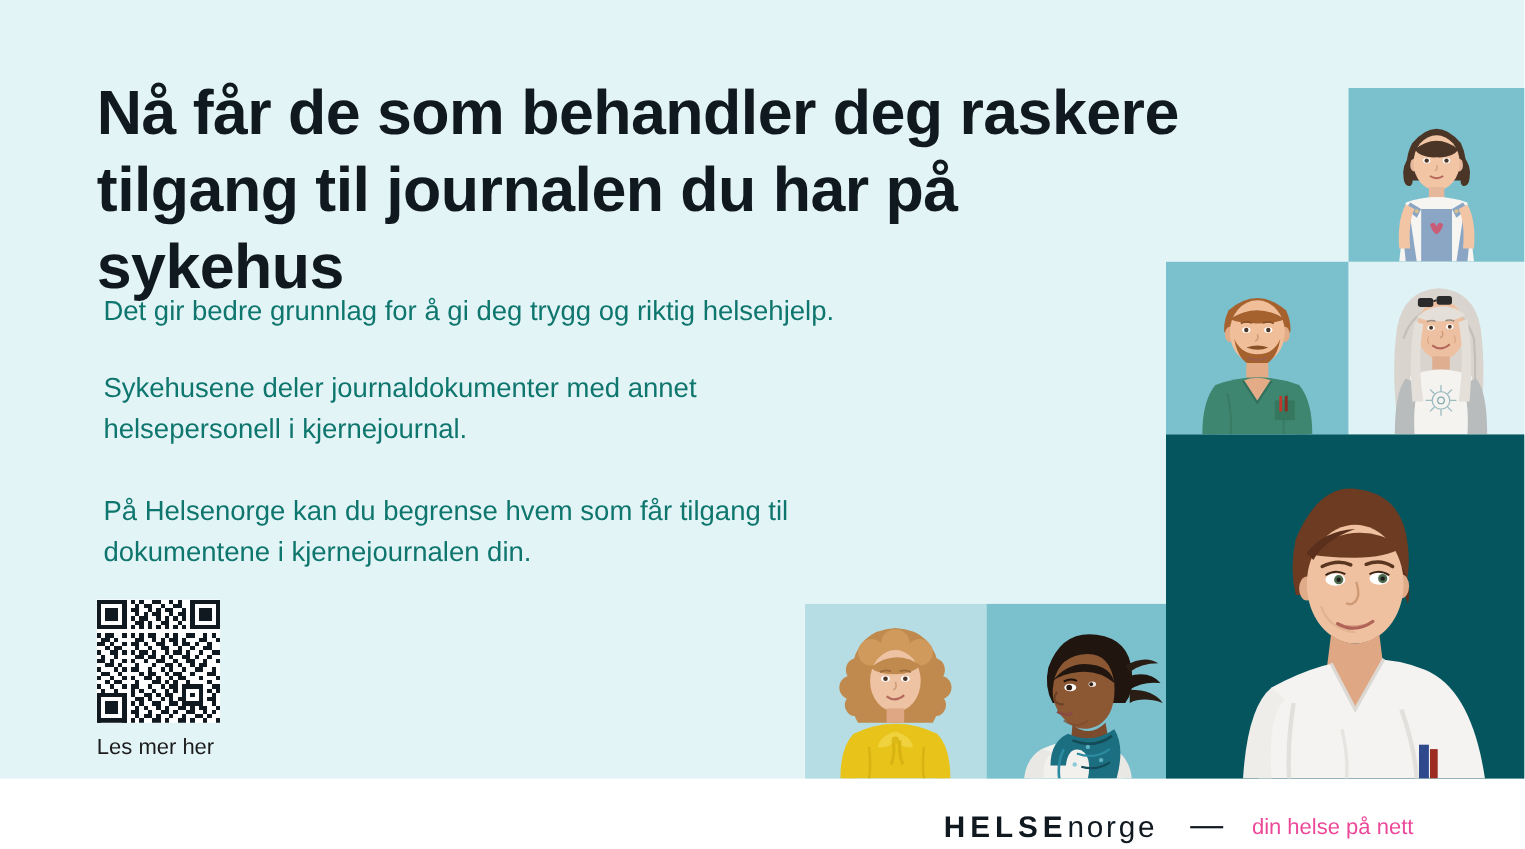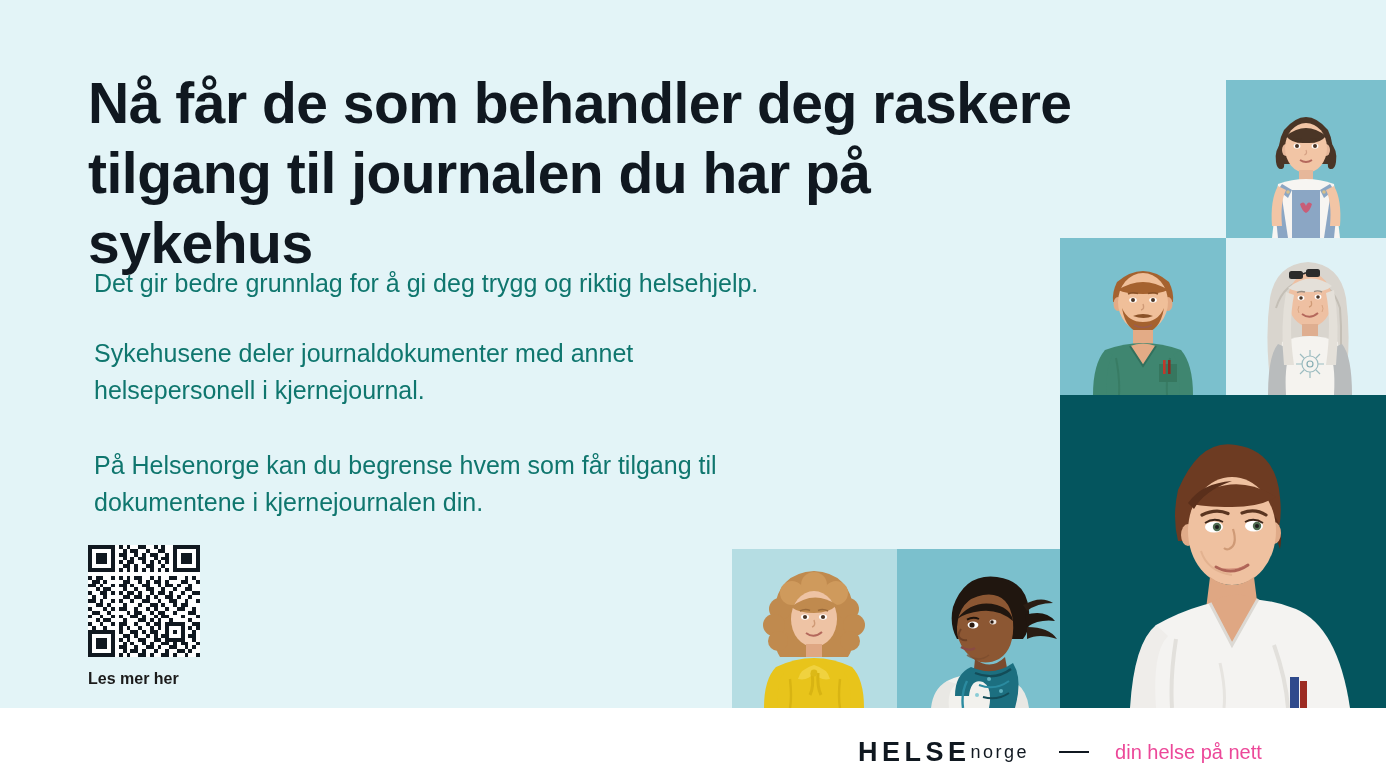--- a/index.html
+++ b/index.html
@@ -71,24 +71,23 @@
     top: 545px;
   }
   .qr-code {
     width: 112px;
     height: 112px;
     display: block;
     background: #ffffff;
   }
   .qr-caption {
     margin-top: 11px;
-    font-size: 16px;
+    font-size: 20px;
     line-height: 22px;
     color: #1b1b1b;
-    font-weight: bold;
   }
 
   
   .tile {
     position: absolute;
     overflow: hidden;
   }
   .tile .photo {
     position: absolute;
     left: 0;
@@ -123,21 +122,21 @@
     align-items: center;
     color: #101820;
   }
   .logo-helse {
     font-size: 27px;
     font-weight: bold;
     letter-spacing: 4.5px;
     color: #101820;
   }
   .logo-norge {
-    font-size: 18px;
+    font-size: 27px;
     font-weight: 300;
     letter-spacing: 2.5px;
     color: #101820;
   }
   .logo-dash {
     display: inline-block;
     width: 30px;
     height: 2px;
     background: #101820;
     margin: 0 26px 0 30px;

